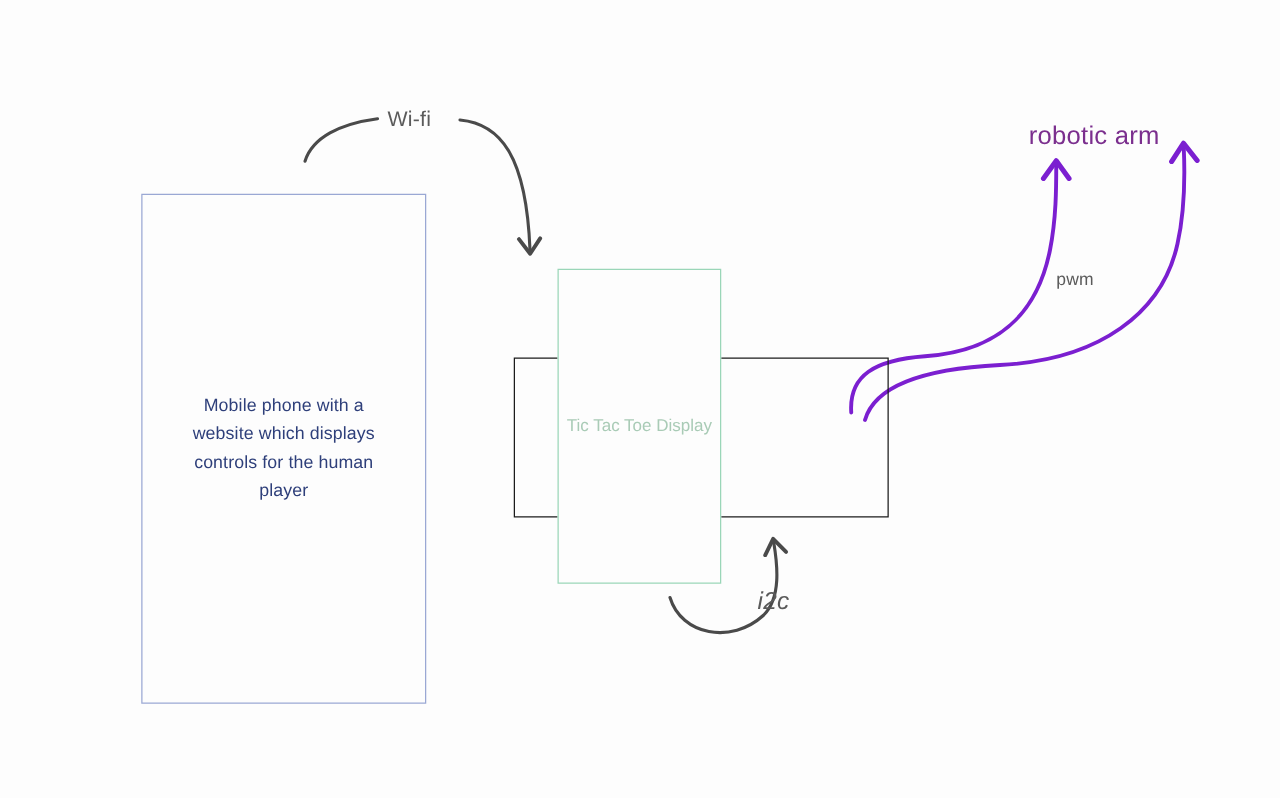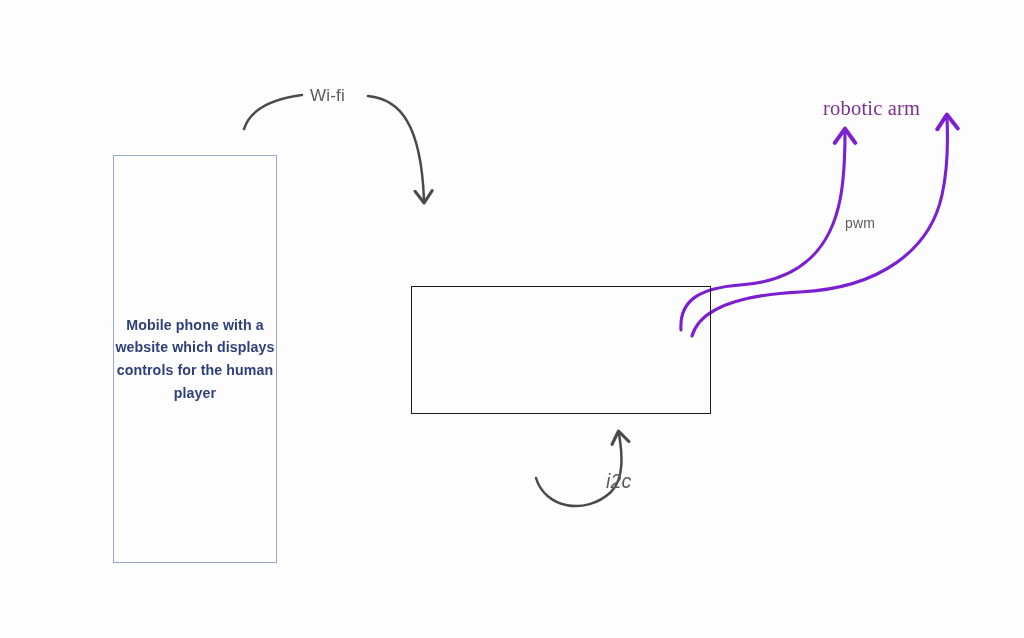--- a/index.html
+++ b/index.html
@@ -33,26 +33,25 @@
     position: absolute;
     box-sizing: border-box;
     display: flex;
     align-items: center;
     justify-content: center;
     text-align: center;
   }
   #phone-box {
     left: 113px;
     top: 155px;
-    width: 164px;
+    width: 228px;
     height: 408px;
     border: 1.6px solid #9aa8d4;
     background: #fdfdfd;
     z-index: 2;
-    font-weight: bold;
   }
   #phone-label {
     font-size: 14.2px;
     line-height: 22.6px;
     color: #2e3f7a;
     width: 168px;
     letter-spacing: 0.1px;
   }
   #controller-box {
     left: 411px;
@@ -105,21 +104,20 @@
     font-size: 14px;
     color: #5b5b5b;
     letter-spacing: 0.2px;
   }
   #robotic-arm-label {
     left: 823px;
     top: 97px;
     font-size: 20.5px;
     color: #7b2f8e;
     letter-spacing: 0.2px;
-    font-family: Liberation Serif, serif;
   }
 </style>
 </head>
 <body>
 
 <div id="canvas">
 
   <svg class="diagram-svg" viewBox="0 0 1024 638">
     <defs>
       <marker id="arrow-gray" markerWidth="9" markerHeight="9" refX="4.2" refY="4.2" orient="auto" markerUnits="strokeWidth">
@@ -142,20 +140,23 @@
   </svg>
 
   <div class="node-box" id="controller-box">
     <span></span>
   </div>
 
   <div class="node-box" id="phone-box">
     <span id="phone-label">Mobile phone with a website which displays controls for the human player</span>
   </div>
 
+  <div class="node-box" id="display-box">
+    <span id="display-label">Tic Tac Toe Display</span>
+  </div>
 
   <div class="edge-label" id="wifi-label">Wi-fi</div>
 
   <div class="edge-label" id="i2c-label">i2c</div>
 
   <div class="edge-label" id="pwm-label">pwm</div>
 
   <div class="edge-label" id="robotic-arm-label">robotic arm</div>
 
 </div>

